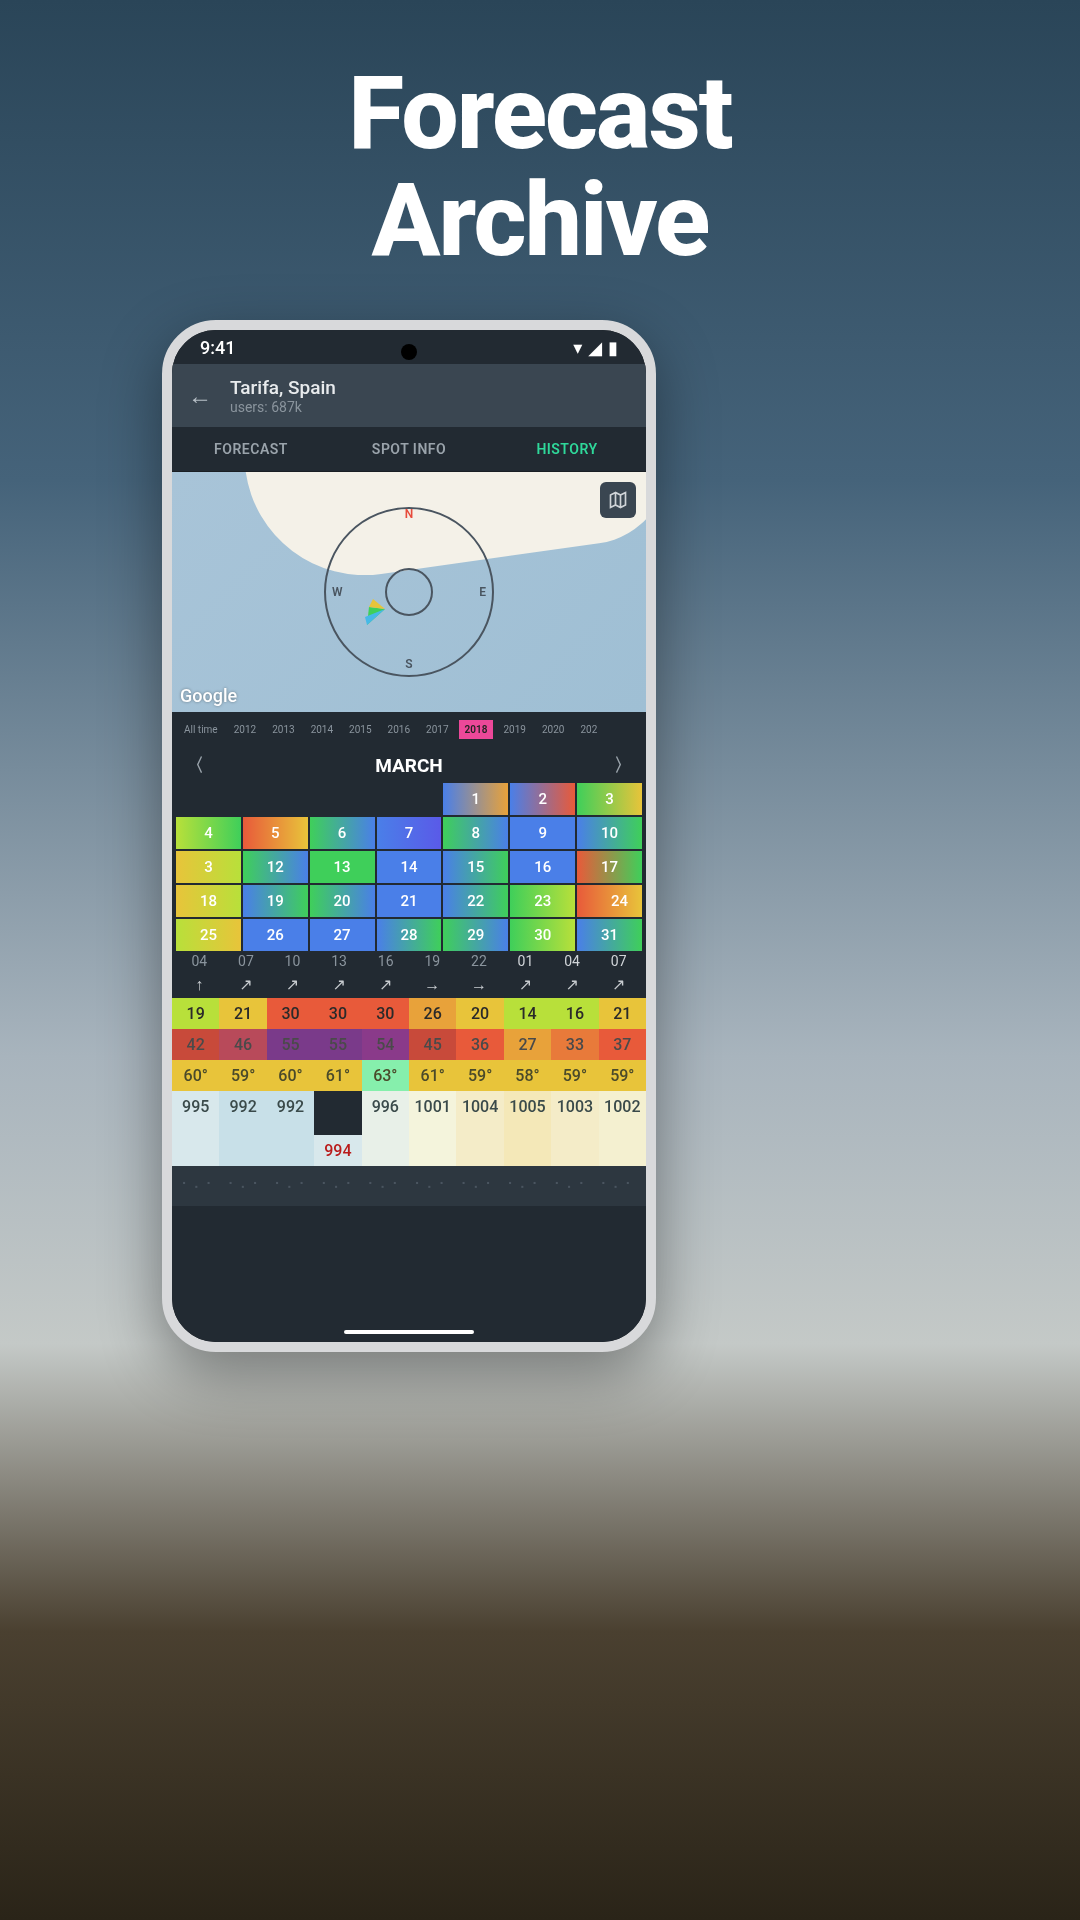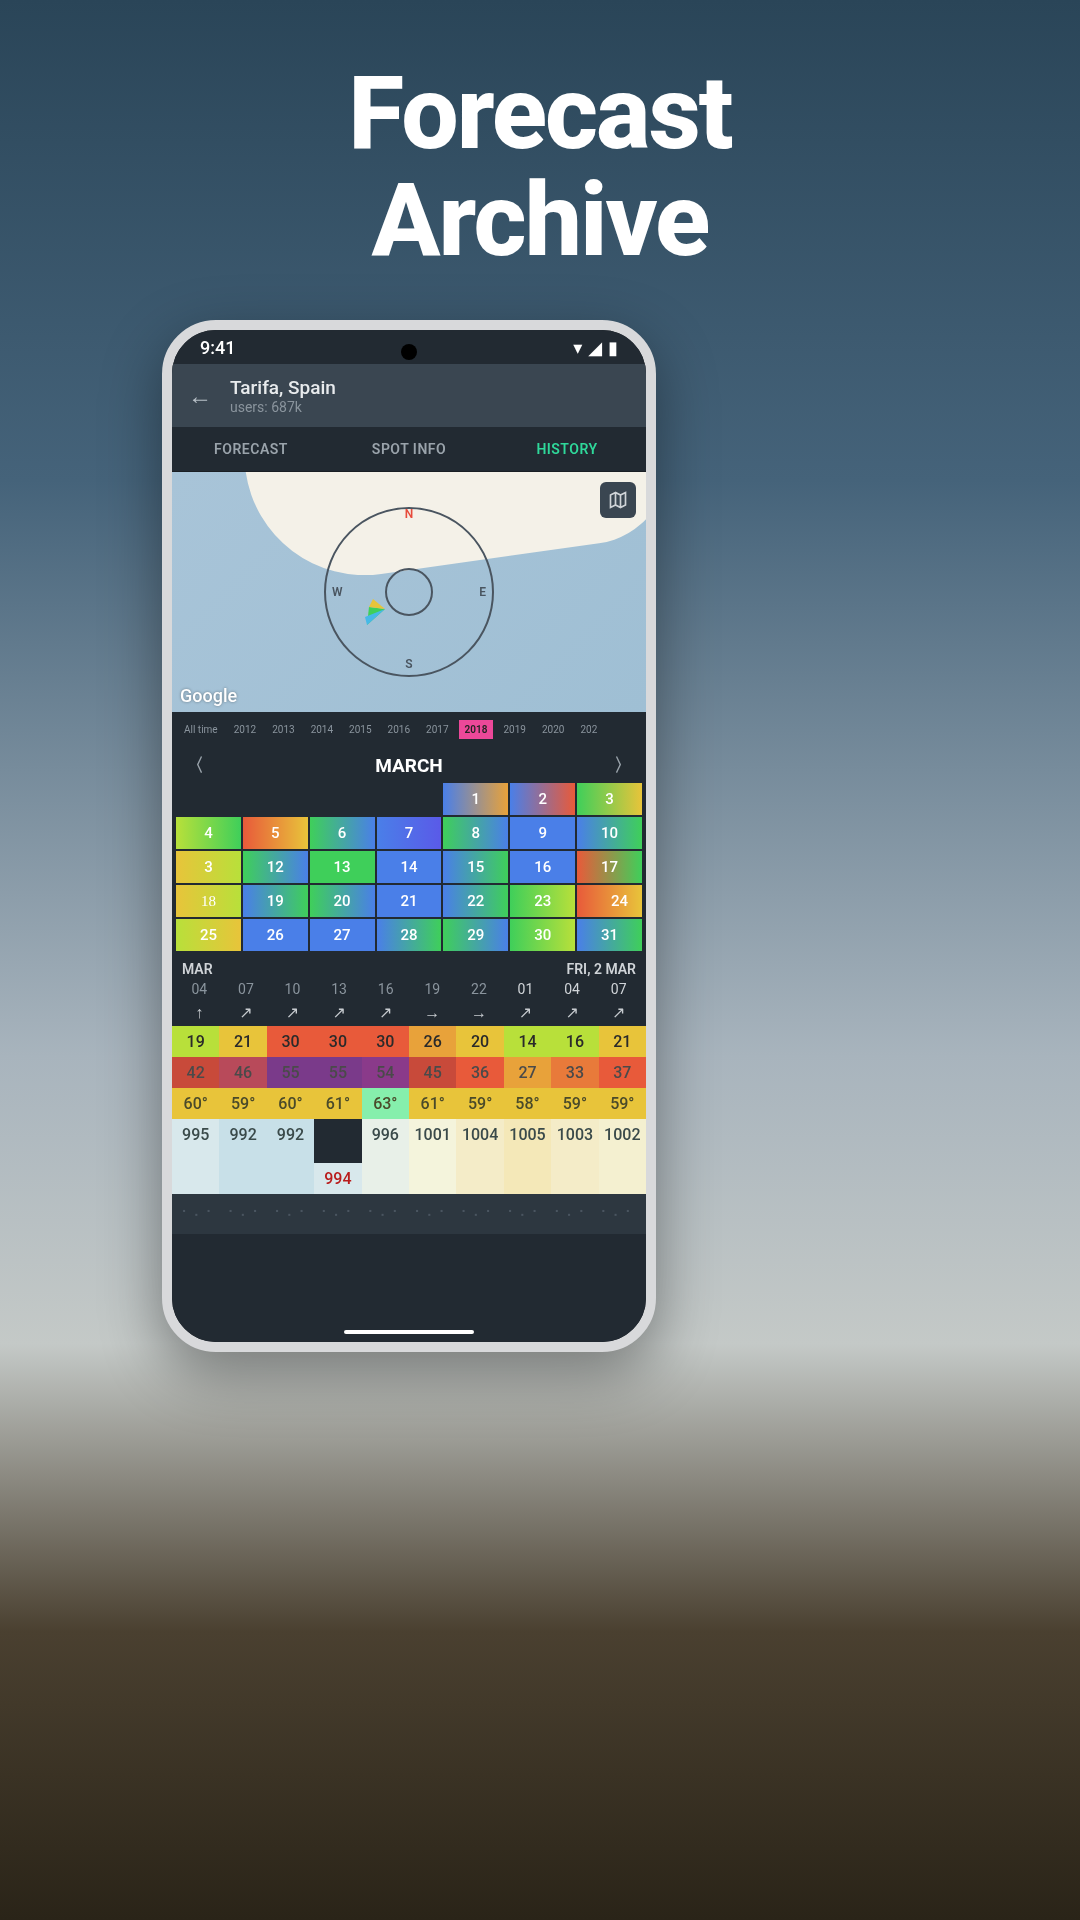--- a/index.html
+++ b/index.html
@@ -249,40 +249,36 @@
         <div class="cell" style="background: linear-gradient(90deg, rgb(63, 207, 90), rgb(74, 127, 232));">8</div>
         <div class="cell" style="background: linear-gradient(90deg, rgb(74, 127, 232), rgb(74, 127, 232));">9</div>
         <div class="cell" style="background: linear-gradient(90deg, rgb(74, 127, 232), rgb(63, 207, 90));">10</div>
         <div class="cell" style="background: linear-gradient(90deg, rgb(232, 196, 58), rgb(184, 224, 58));">3</div>
         <div class="cell" style="background: linear-gradient(90deg, rgb(63, 207, 90), rgb(74, 127, 232));">12</div>
         <div class="cell" style="background: linear-gradient(90deg, rgb(63, 207, 90), rgb(63, 207, 90));">13</div>
         <div class="cell" style="background: linear-gradient(90deg, rgb(74, 127, 232), rgb(74, 127, 232));">14</div>
         <div class="cell" style="background: linear-gradient(90deg, rgb(74, 127, 232), rgb(63, 207, 90));">15</div>
         <div class="cell" style="background: linear-gradient(90deg, rgb(74, 127, 232), rgb(74, 127, 232));">16</div>
         <div class="cell" style="background: linear-gradient(90deg, rgb(232, 90, 58), rgb(63, 207, 90));">17</div>
-        <div class="cell" style="background: linear-gradient(90deg, rgb(232, 196, 58), rgb(184, 224, 58)); font-family: Liberation Serif, serif;">18</div>
+        <div class="cell" style="background: linear-gradient(90deg, rgb(232, 196, 58), rgb(184, 224, 58));">18</div>
         <div class="cell" style="background: linear-gradient(90deg, rgb(74, 127, 232), rgb(63, 207, 90));">19</div>
         <div class="cell" style="background: linear-gradient(90deg, rgb(63, 207, 90), rgb(74, 127, 232));">20</div>
         <div class="cell" style="background: linear-gradient(90deg, rgb(74, 127, 232), rgb(74, 127, 232));">21</div>
         <div class="cell" style="background: linear-gradient(90deg, rgb(74, 127, 232), rgb(63, 207, 90));">22</div>
         <div class="cell" style="background: linear-gradient(90deg, rgb(63, 207, 90), rgb(184, 224, 58)); text-align: right;">23</div>
         <div class="cell" style="background: linear-gradient(90deg, rgb(232, 90, 58), rgb(232, 196, 58)); padding-left: 20px;">24</div>
         <div class="cell" style="background: linear-gradient(90deg, rgb(184, 224, 58), rgb(232, 196, 58));">25</div>
         <div class="cell" style="background: linear-gradient(90deg, rgb(74, 127, 232), rgb(74, 127, 232));">26</div>
         <div class="cell" style="background: linear-gradient(90deg, rgb(74, 127, 232), rgb(74, 127, 232));">27</div>
         <div class="cell" style="background: linear-gradient(90deg, rgb(74, 127, 232), rgb(63, 207, 90));">28</div>
         <div class="cell" style="background: linear-gradient(90deg, rgb(63, 207, 90), rgb(74, 127, 232));">29</div>
         <div class="cell" style="background: linear-gradient(90deg, rgb(63, 207, 90), rgb(184, 224, 58));">30</div>
         <div class="cell" style="background: linear-gradient(90deg, rgb(74, 127, 232), rgb(63, 207, 90));">31</div>
       </div>
 
-    <div class="detail-head">
-      <span>MAR</span>
-      <span>FRI, 2 MAR</span>
-    </div>
     <div class="grid10 hours" id="hours">
         <div>04</div>
         <div>07</div>
         <div>10</div>
         <div>13</div>
         <div>16</div>
         <div>19</div>
         <div>22</div>
         <div class="hl">01</div>
         <div class="hl">04</div>

